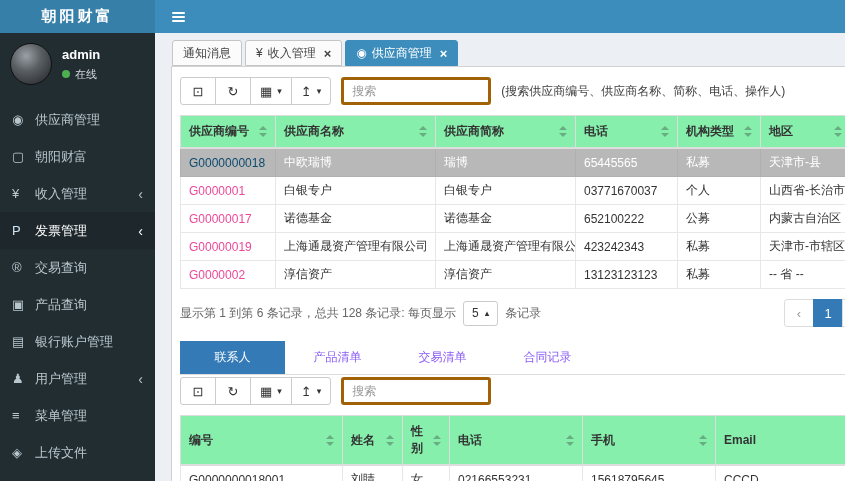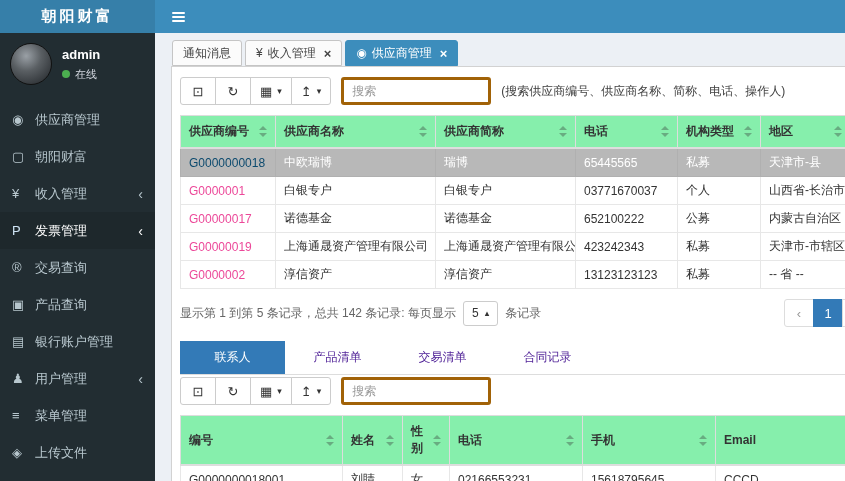--- a/index.html
+++ b/index.html
@@ -86,21 +86,21 @@
   .page-size-btn { height:25px; padding:0 8px; border:1px solid #ccc; background:#fff; border-radius:3px;
                    display:flex; align-items:center; gap:6px; font-size:12px; color:#333; cursor:pointer; }
   .pager { display:flex; list-style:none; margin:0; padding:0; }
   .pager li { min-width:30px; height:28px; padding:0 4px; border:1px solid #ddd; background:#fff; color:#337ab7;
               display:flex; align-items:center; justify-content:center; font-size:13px; margin-left:-1px; cursor:pointer; }
   .pager li.prev { border-radius:3px 0 0 3px; color:#999; margin-left:0; }
   .pager li.active { background:#337ab7; border-color:#337ab7; color:#fff; }
 
   
   .dtabs { display:flex; border-bottom:1px solid #ddd; margin-top:14px; width:692px; }
-  .dtab { width:105px; text-align:center; padding:8px 0; color:#4c1d95; cursor:pointer; }
+  .dtab { width:105px; text-align:center; padding:8px 0; color:#8b5cf6; cursor:pointer; }
   .dtab.active { background:#337ab7; color:#fff; }
 </style>
 </head>
 <body>
 
 <div class="app">
   <aside class="sidebar">
     <div class="logo">朝阳财富</div>
     <div class="user-panel">
       <div class="avatar"></div>
@@ -307,21 +307,21 @@
                 <td>13123123123</td>
                 <td>私募</td>
                 <td>-- 省 --</td>
                 <td>admin</td>
               </tr>
             </tbody>
           </table>
 
         <div class="pag-row">
           <div class="pag-info">
-            <span>显示第 1 到第 5 条记录，总共 142 条记录: 每页显示</span>
+            <span>显示第 1 到第 6 条记录，总共 128 条记录: 每页显示</span>
             <button class="page-size-btn">
               <span>5</span>
               <span class="caret">▴</span>
             </button>
             <span>条记录</span>
           </div>
           <ul class="pager" id="pager">
               <li class="prev">‹</li>
               <li class="active">1</li>
               <li>2</li>

